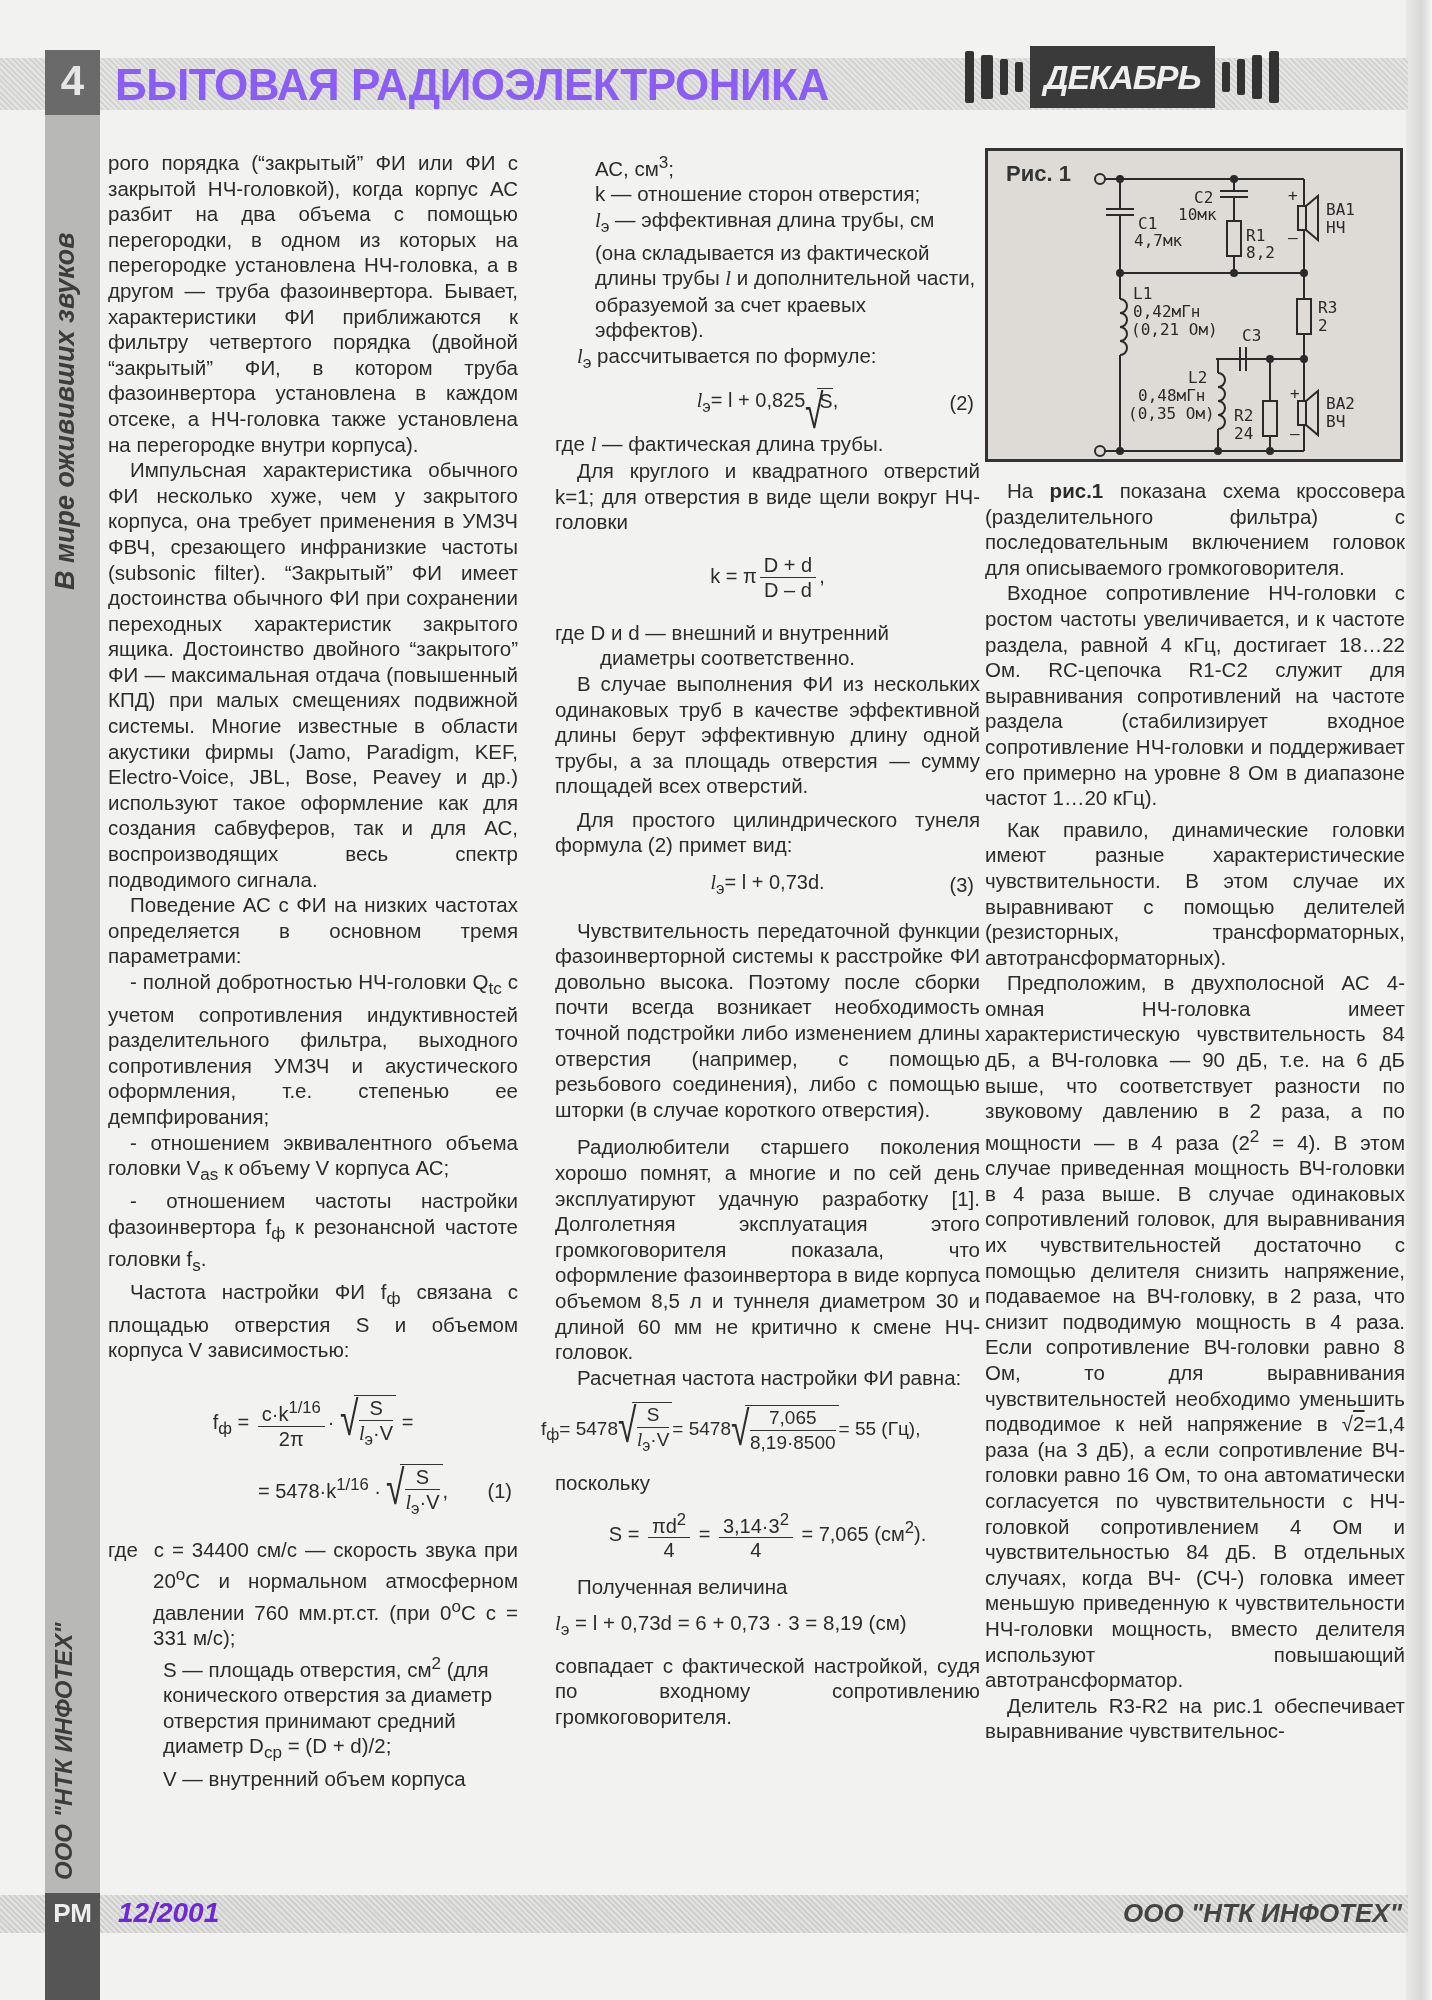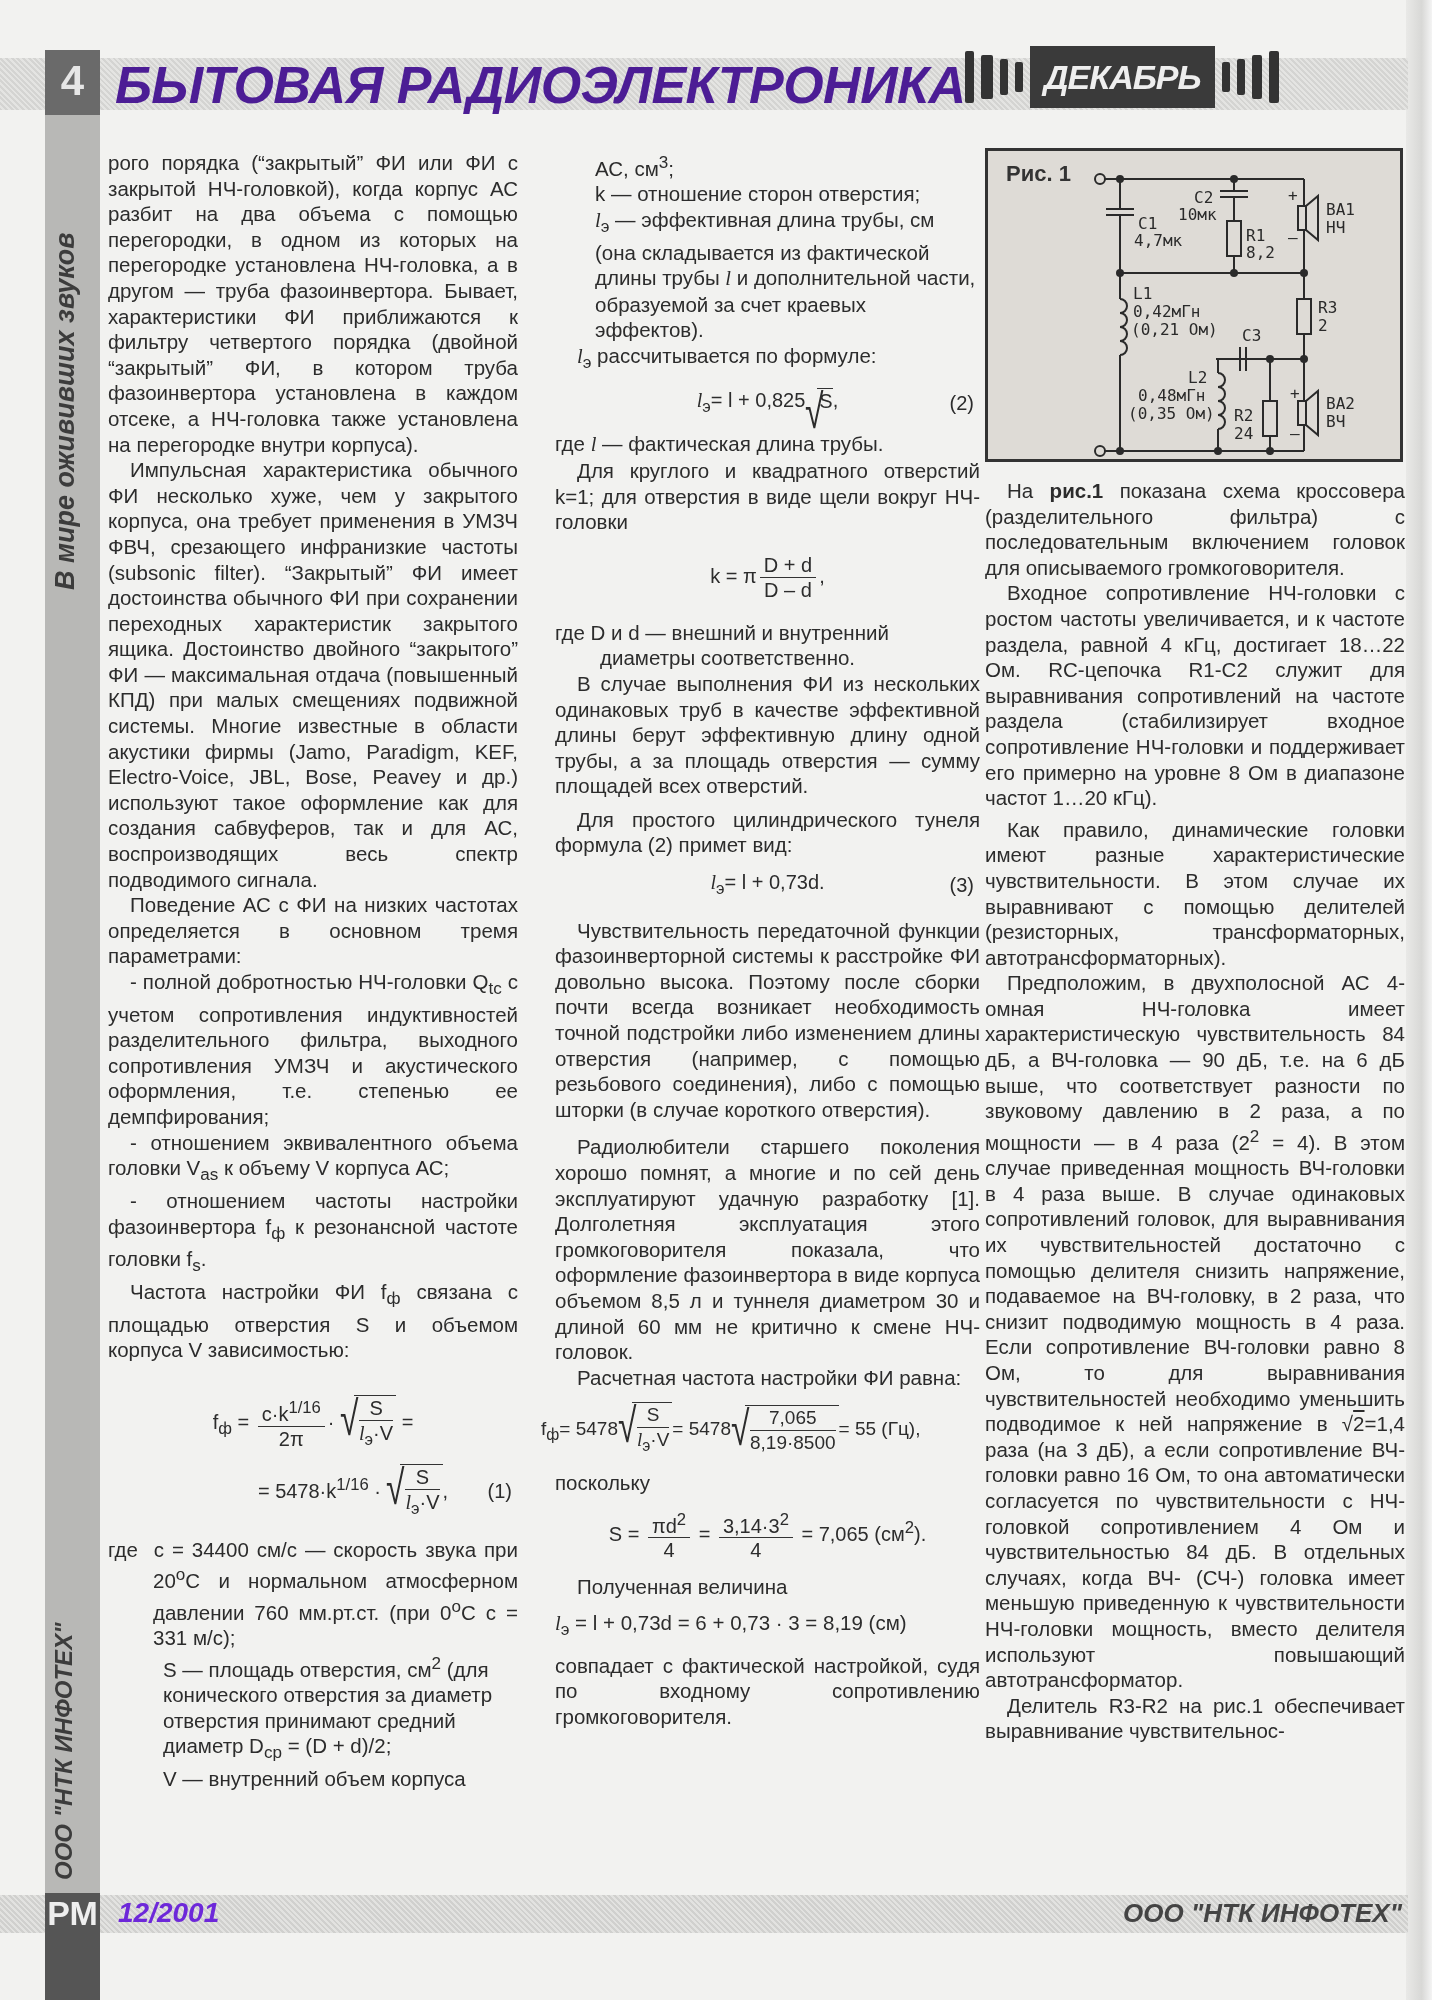--- a/index.html
+++ b/index.html
@@ -11,30 +11,30 @@
   .left-strip .dark-top { position:absolute; left:0; top:0; width:55px; height:60px; background:#6a6a6a; }
   .left-strip .dark-bot { position:absolute; left:0; top:1840px; width:55px; height:105px; background:#555; }
   .vert-text { position:absolute; left:50px; width:45px; writing-mode:vertical-rl; transform:rotate(180deg);
          font-weight:bold; font-style:italic; color:#3c3c3c; text-align:left; }
   .vt-top { top:150px; height:440px; font-size:27px; }
   .vt-bot { top:1580px; height:300px; font-size:24px; }
   .header-band { position:absolute; left:0; top:58px; width:1408px; height:52px;
          background:repeating-linear-gradient(45deg,#d4d4d2 0 2px,#e4e4e2 2px 4px); }
   .page-num { position:absolute; left:45px; top:50px; width:55px; height:62px; color:#e6e6e6;
          font-size:42px; font-weight:bold; text-align:center; line-height:62px; background:#6a6a6a; }
-  .section-title { position:absolute; left:115px; top:55px; font-size:52px; font-weight:bold; font-style:italic;
-         color:#4c1d95; letter-spacing:-0.5px; line-height:60px; }
+  .section-title { position:absolute; left:115px; top:55px; font-size:44px; font-weight:bold; 
+         color:#8b5cf6; letter-spacing:-0.5px; line-height:60px; }
   .month-bars { position:absolute; left:965px; top:46px; height:62px; display:flex; align-items:center; gap:7px; }
   .bar { width:9px; background:#333; border-radius:2px; }
   .month-label { background:#3a3a3a; color:#eee; font-size:34px; font-weight:bold; font-style:italic;
          padding:0 14px; height:62px; line-height:62px; letter-spacing:-1px; }
   .footer-band { position:absolute; left:0; top:1895px; width:1408px; height:38px;
          background:repeating-linear-gradient(45deg,#d0d0ce 0 2px,#e2e2e0 2px 4px); }
   .footer-rm { position:absolute; left:45px; top:1893px; width:55px; height:40px; color:#eee;
-         font-weight:bold; font-size:34px; text-align:center; line-height:40px; background:#555; }
+         font-weight:bold; font-size:26px; text-align:center; line-height:40px; background:#555; }
   .footer-date { position:absolute; left:118px; top:1893px; font-size:28px; font-weight:bold; font-style:italic; color:#6d28d9; line-height:40px; }
   .footer-org { position:absolute; right:30px; top:1893px; font-size:26px; font-weight:bold; font-style:italic; color:#444; line-height:40px; }
 
   .col { position:absolute; font-size:20.5px; line-height:25.6px; color:#2c2c2c; }
   .col p { margin:0; text-align:justify; }
   .col p.ind { text-indent:22px; }
   .col1 { left:108px; top:150px; width:410px; }
   .col2 { left:555px; top:150px; width:425px; }
   .col3 { left:985px; top:478px; width:420px; }
   .formula { text-align:center; margin:12px 0; position:relative; font-size:20px; }

